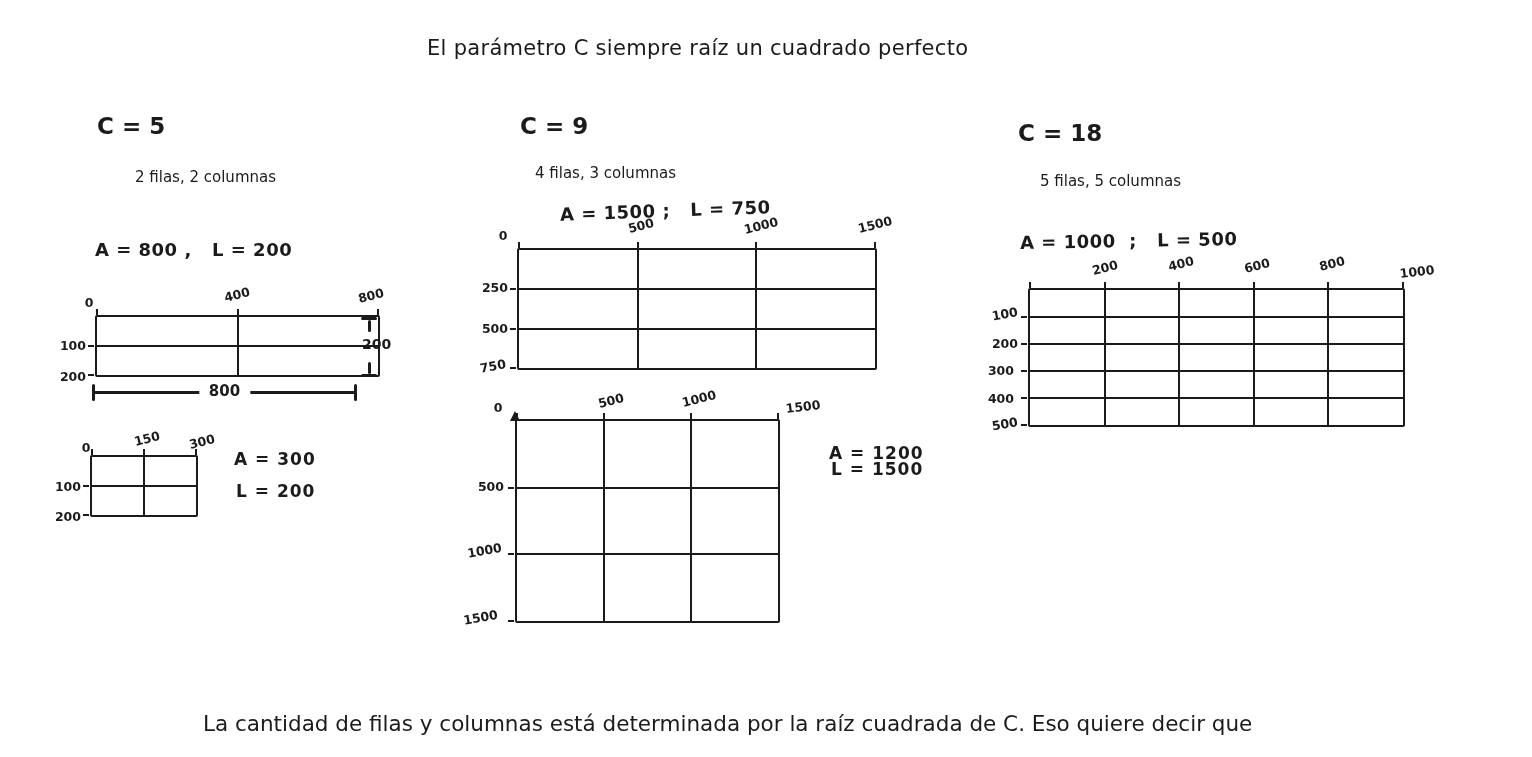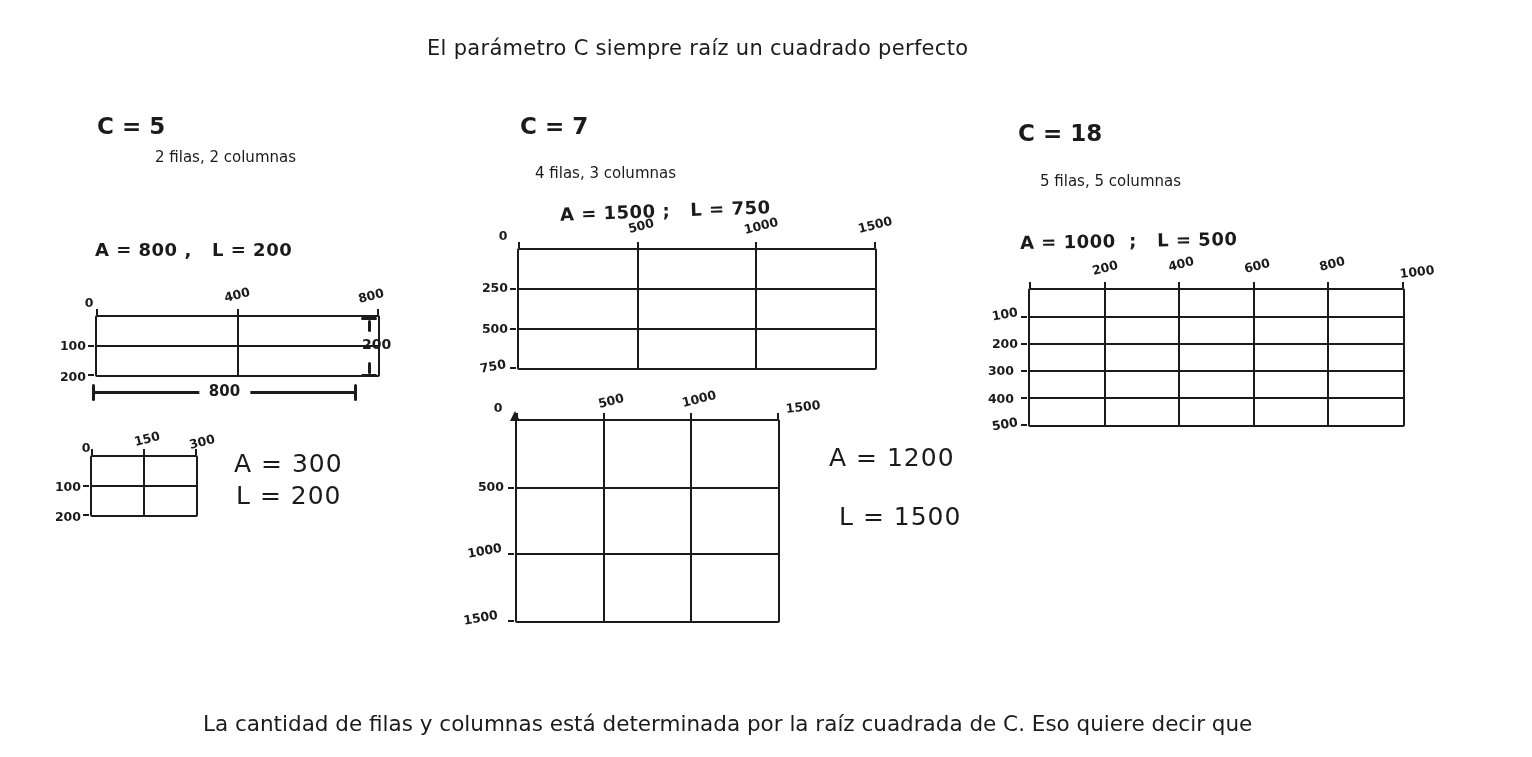--- a/index.html
+++ b/index.html
@@ -8,21 +8,21 @@
     position:relative; width:1532px; height:757px; background:#ffffff;
     font-family:"DejaVu Sans","Liberation Sans",sans-serif; color:#1b1b1b;
     overflow:hidden;
   }
   .title {
     position:absolute; font-size:21px; letter-spacing:.3px; white-space:pre;
   }
   .heading { position:absolute; font-size:23px; font-weight:600; white-space:pre; }
   .subheading { position:absolute; font-size:15px; white-space:pre; }
   .allab { position:absolute; font-size:18px; font-weight:bold; white-space:pre; letter-spacing:.5px; }
-  .sidelab { position:absolute; font-size:25px; font-weight:normal; white-space:pre; letter-spacing:1px; }
+  .sidelab { position:absolute; font-size:17px; font-weight:bold; white-space:pre; letter-spacing:1px; }
   .footer { position:absolute; font-size:21.5px; line-height:31px; white-space:pre; }
 
   .grid-box { position:absolute; border:2px solid #1b1b1b; border-radius:2px; }
   .vline { position:absolute; top:0; bottom:0; width:2px; background:#1b1b1b; transform:translateX(-1px); }
   .hline { position:absolute; left:0; right:0; height:2px; background:#1b1b1b; transform:translateY(-1px); }
   .tick-top { position:absolute; top:-8px; width:2px; height:6px; background:#1b1b1b; transform:translateX(-1px); }
   .tick-left { position:absolute; left:-9px; width:6px; height:2px; background:#1b1b1b; transform:translateY(-1px); }
 
   .xlab { position:absolute; font-size:12.5px; font-weight:bold; transform:translateX(-50%); white-space:nowrap; }
   .xlab.rot { transform:translateX(-50%) rotate(-14deg); }
@@ -46,21 +46,21 @@
     background:#ffffff; padding:0 10px; font-size:15px; font-weight:bold; }
 </style>
 </head>
 <body>
 
 <div class="canvas">
 
   <div class="title" style="left:427px; top:36px;">El parámetro C siempre raíz un cuadrado perfecto</div>
 
   <div class="heading" style="left:97px; top:113px;">C = 5</div>
-  <div class="subheading" style="left:135px; top:148px;margin-left:20px;">2 filas, 2 columnas</div>
+  <div class="subheading" style="left:135px; top:168px;">2 filas, 2 columnas</div>
   <div class="allab" style="left:95px; top:239px;">A = 800 ,   L = 200</div>
 
   <div class="grid-box" style="left:95px; top:315px; width:285px; height:62px;">
       <div class="vline" style="left: 50%;"></div>
       <div class="hline" style="top: 50%;"></div>
       <div class="tick-top" style="left: 0%;"></div>
       <div class="tick-top" style="left: 50%;"></div>
       <div class="tick-top" style="left: 100%;"></div>
       <div class="tick-left" style="top: 50%;"></div>
       <div class="tick-left" style="top: 100%;"></div>
@@ -96,21 +96,21 @@
       <div class="tick-left" style="top: 100%;"></div>
     </div>
   <span class="xlab" style="left:86px; top:440px;">0</span>
   <span class="xlab rot" style="left:147px; top:431px;">150</span>
   <span class="xlab rot" style="left:202px; top:434px;">300</span>
   <span class="ylab" style="left:44px; top:479px; width:37px;">100</span>
   <span class="ylab" style="left:44px; top:509px; width:37px;">200</span>
   <div class="sidelab" style="left:234px; top:449px;">A = 300</div>
   <div class="sidelab" style="left:236px; top:481px;text-align:center;">L = 200</div>
 
-  <div class="heading" style="left:520px; top:113px;">C = 7</div>
+  <div class="heading" style="left:520px; top:113px;">C = 9</div>
   <div class="subheading" style="left:535px; top:164px;">4 filas, 3 columnas</div>
   <div class="allab" style="left:560px; top:200px; transform:rotate(-2deg);">A = 1500 ;   L = 750</div>
 
   <div class="grid-box" style="left:517px; top:248px; width:360px; height:122px;">
       <div class="vline" style="left: 33.3333%;"></div>
       <div class="vline" style="left: 66.6667%;"></div>
       <div class="hline" style="top: 33.3333%;"></div>
       <div class="hline" style="top: 66.6667%;"></div>
       <div class="tick-top" style="left: 0%;"></div>
       <div class="tick-top" style="left: 33.3333%;"></div>
@@ -143,21 +143,21 @@
       <div class="tick-left" style="top: 100%;"></div>
     </div>
   <span class="xlab" style="left:498px; top:400px;">0</span>
   <span class="xlab rot" style="left:611px; top:393px;">500</span>
   <span class="xlab rot" style="left:699px; top:391px;">1000</span>
   <span class="xlab rot2" style="left:803px; top:399px;">1500</span>
   <span class="ylab" style="left:456px; top:479px; width:48px;">500</span>
   <span class="ylab rot" style="left:454px; top:544px; width:48px;">1000</span>
   <span class="ylab rot" style="left:450px; top:611px; width:48px;">1500</span>
   <div class="sidelab" style="left:829px; top:443px;">A = 1200</div>
-  <div class="sidelab" style="left:831px; top:502px;margin-left:8px;">L = 1500</div>
+  <div class="sidelab" style="left:831px; top:459px;">L = 1500</div>
 
   <div class="heading" style="left:1018px; top:120px;">C = 18</div>
   <div class="subheading" style="left:1040px; top:172px;">5 filas, 5 columnas</div>
   <div class="allab" style="left:1020px; top:230px; transform:rotate(-1deg);">A = 1000  ;   L = 500</div>
 
   <div class="grid-box" style="left:1028px; top:288px; width:377px; height:139px;">
       <div class="vline" style="left: 20%;"></div>
       <div class="vline" style="left: 40%;"></div>
       <div class="vline" style="left: 60%;"></div>
       <div class="vline" style="left: 80%;"></div>

